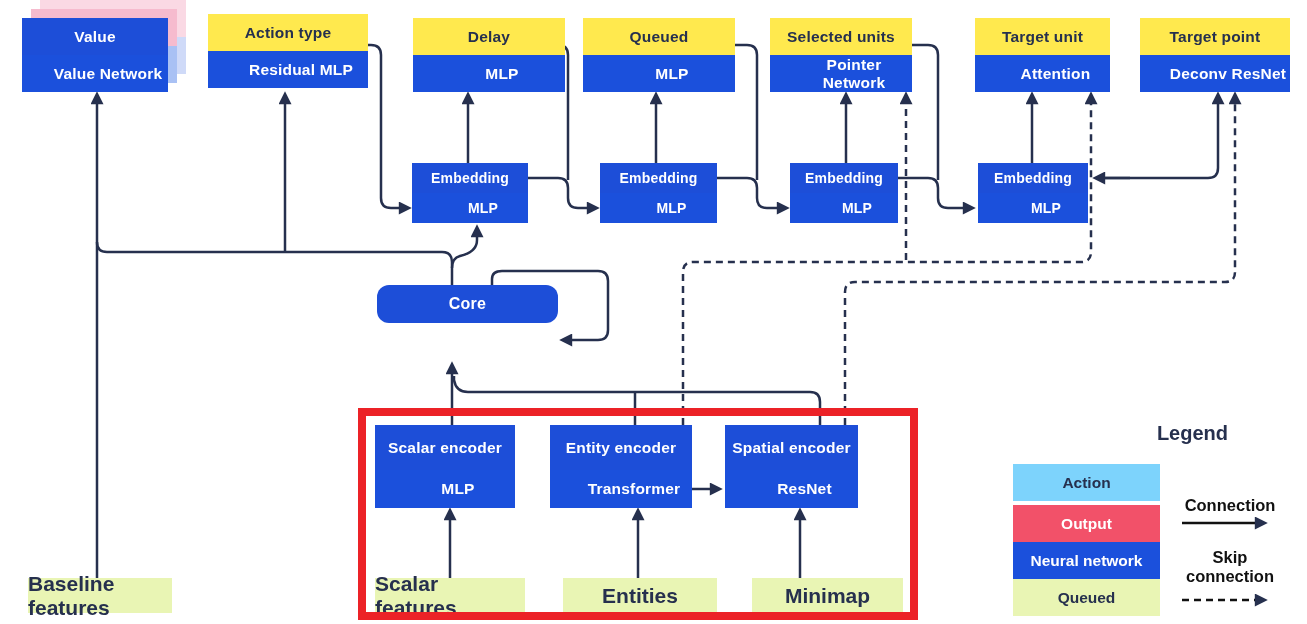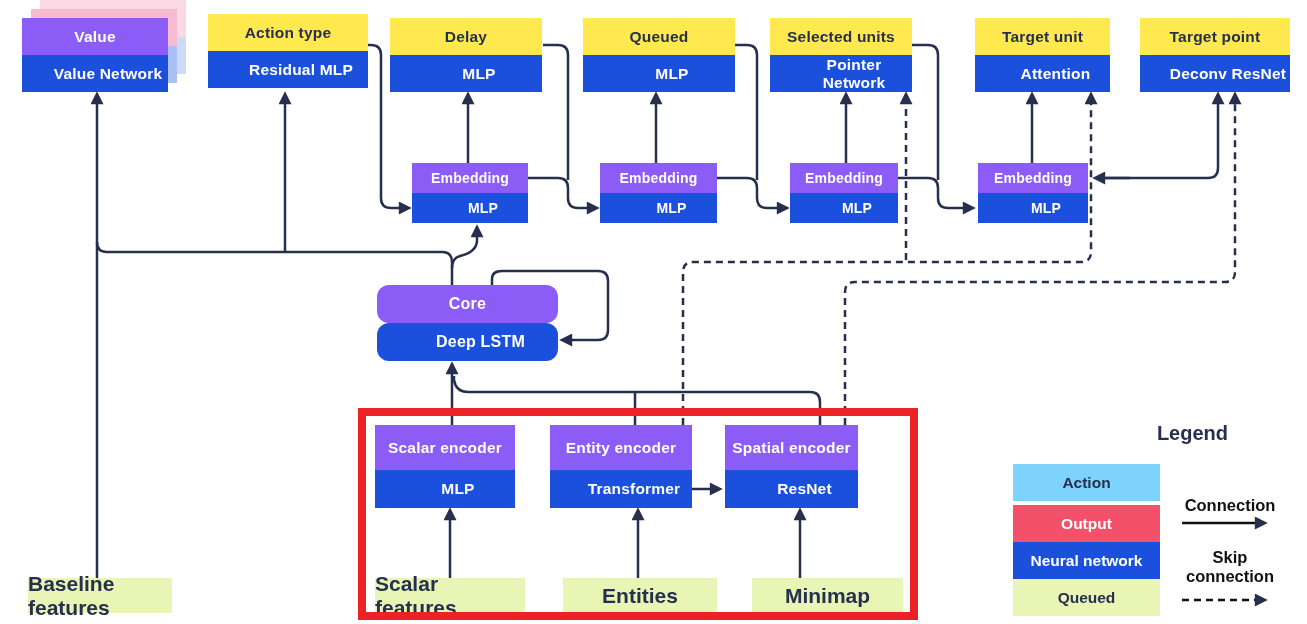--- a/index.html
+++ b/index.html
@@ -4,21 +4,21 @@
 <style>
   html,body{margin:0;padding:0;background:#ffffff;}
   #canvas{
     position:relative;width:1307px;height:624px;background:#ffffff;overflow:hidden;
     font-family:"Liberation Sans", sans-serif;color:#26304E;
   }
   svg.wires{position:absolute;left:0;top:0;z-index:1;}
   .node{position:absolute;z-index:2;display:flex;flex-direction:column;text-align:center;}
   .row{display:flex;align-items:center;justify-content:center;font-weight:700;letter-spacing:.2px;}
   .row.yellow{background:#FFE94E;color:#26304E;}
-  .row.pink{background:#8b5cf6;color:#ffffff;}
+  .row.pink{background:#1d4ed8;color:#ffffff;}
   .row.blue{background:#1B50DC;color:#ffffff;padding-left:26px;}
   .head .row{height:37px;font-size:15.5px;}
   .emb .row{height:30px;font-size:14px;}
   .core .row{height:38px;font-size:16px;border-radius:12px;}
   .enc .row.pink{height:45px;font-size:15.5px;}
   .enc .row.blue{height:38px;font-size:15.5px;}
   .input-box{
     position:absolute;z-index:2;background:#E9F5B4;color:#26304E;
     display:flex;align-items:center;justify-content:center;
     font-weight:700;font-size:21px;height:35px;
@@ -109,21 +109,21 @@
     </div>
 
   <div class="node head" style="left:22px;top:18px;width:146px">
     <div class="row pink">Value</div>
     <div class="row blue">Value Network</div>
   </div>
   <div class="node head" style="left:208px;top:14px;width:160px">
     <div class="row yellow">Action type</div>
     <div class="row blue">Residual MLP</div>
   </div>
-  <div class="node head" style="left:390px;top:18px;width:152px">
+  <div class="node head" style="left:413px;top:18px;width:152px">
     <div class="row yellow">Delay</div>
     <div class="row blue">MLP</div>
   </div>
   <div class="node head" style="left:583px;top:18px;width:152px">
     <div class="row yellow">Queued</div>
     <div class="row blue">MLP</div>
   </div>
   <div class="node head" style="left:770px;top:18px;width:142px">
     <div class="row yellow">Selected units</div>
     <div class="row blue">Pointer Network</div>
@@ -149,21 +149,20 @@
     <div class="row pink">Embedding</div>
     <div class="row blue">MLP</div>
   </div>
   <div class="node emb" style="left:978px;top:163px;width:110px">
     <div class="row pink">Embedding</div>
     <div class="row blue">MLP</div>
   </div>
 
   <div class="node core" style="left:377px;top:285px;width:181px">
     <div class="row pink">Core</div>
-    <div class="row blue">Deep LSTM</div>
   </div>
 
   <div class="node enc" style="left:375px;top:425px;width:140px">
     <div class="row pink">Scalar encoder</div>
     <div class="row blue">MLP</div>
   </div>
   <div class="node enc" style="left:550px;top:425px;width:142px">
     <div class="row pink">Entity encoder</div>
     <div class="row blue">Transformer</div>
   </div>

